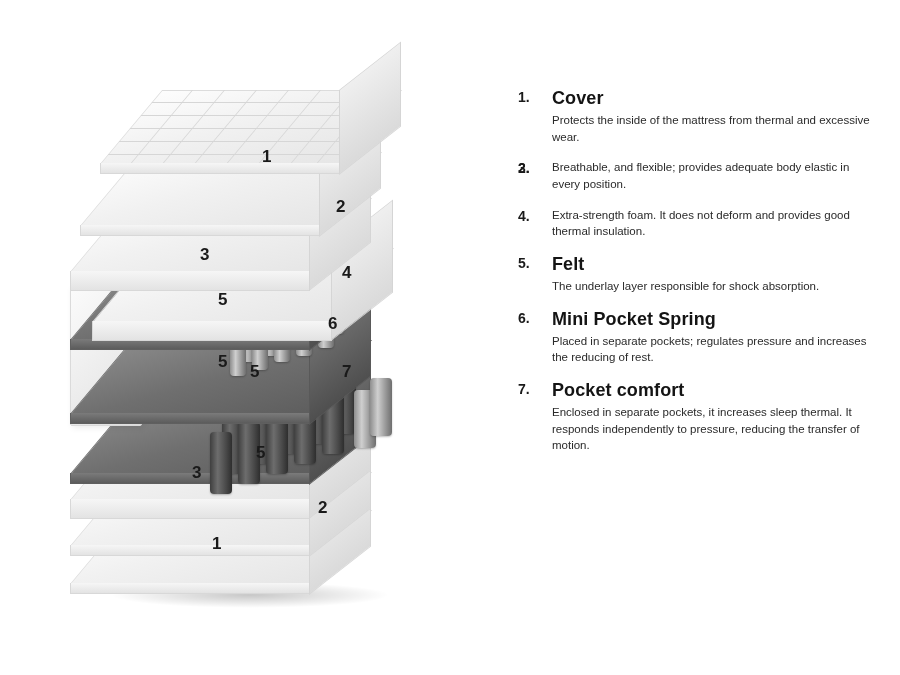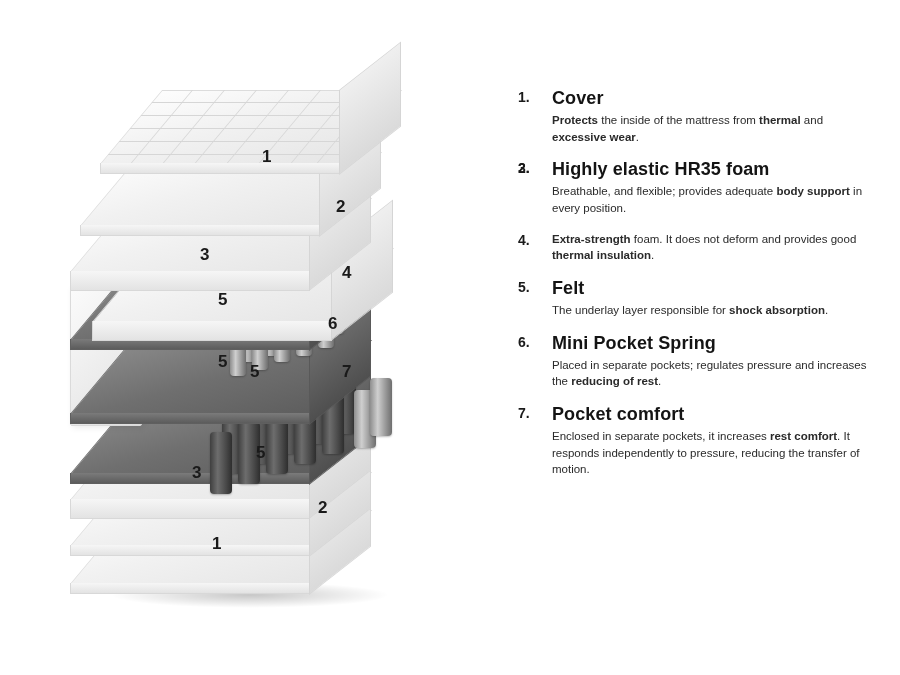--- a/index.html
+++ b/index.html
@@ -172,21 +172,21 @@
     font-weight: bold;
     color: #141414;
     letter-spacing: .1px;
     margin-bottom: 3px;
   }
   .entry .desc {
     font-size: 11.5px;
     line-height: 1.45;
     color: #2a2a2a;
   }
-  .entry .desc b { font-weight: bold; }
+  .entry .desc b { font-weight: normal; }
 </style>
 </head>
 <body>
 
 <div id="page">
 
   <div id="diagram">
 
     <div class="shadow"></div>
 
@@ -322,22 +322,21 @@
       <div class="title">Cover</div>
       <div class="desc"><b>Protects</b> the inside of the mattress from <b>thermal</b> and <b>excessive wear</b>.</div>
     </div>
 
     <div class="entry">
       <div class="idx">2.</div>
     </div>
 
     <div class="entry">
       <div class="idx">3.</div>
-      <div class="title">Highly elastic HR35 foam</div>
-      <div class="desc">Breathable, and flexible; provides adequate <b>body support</b> in every position.</div>
+      <div class="desc">Breathable, and flexible; provides adequate <b>body elastic</b> in every position.</div>
     </div>
 
     <div class="entry">
       <div class="idx">4.</div>
       <div class="desc"><b>Extra-strength</b> foam. It does not deform and provides good <b>thermal insulation</b>.</div>
     </div>
 
     <div class="entry">
       <div class="idx">5.</div>
       <div class="title">Felt</div>
@@ -346,18 +345,18 @@
 
     <div class="entry">
       <div class="idx">6.</div>
       <div class="title">Mini Pocket Spring</div>
       <div class="desc">Placed in separate pockets; regulates pressure and increases the <b>reducing of rest</b>.</div>
     </div>
 
     <div class="entry">
       <div class="idx">7.</div>
       <div class="title">Pocket comfort</div>
-      <div class="desc">Enclosed in separate pockets, it increases <b>rest comfort</b>. It responds independently to pressure, reducing the transfer of motion.</div>
+      <div class="desc">Enclosed in separate pockets, it increases <b>sleep thermal</b>. It responds independently to pressure, reducing the transfer of motion.</div>
     </div>
 
   </div>
 
 </div>
 
 </body></html>

